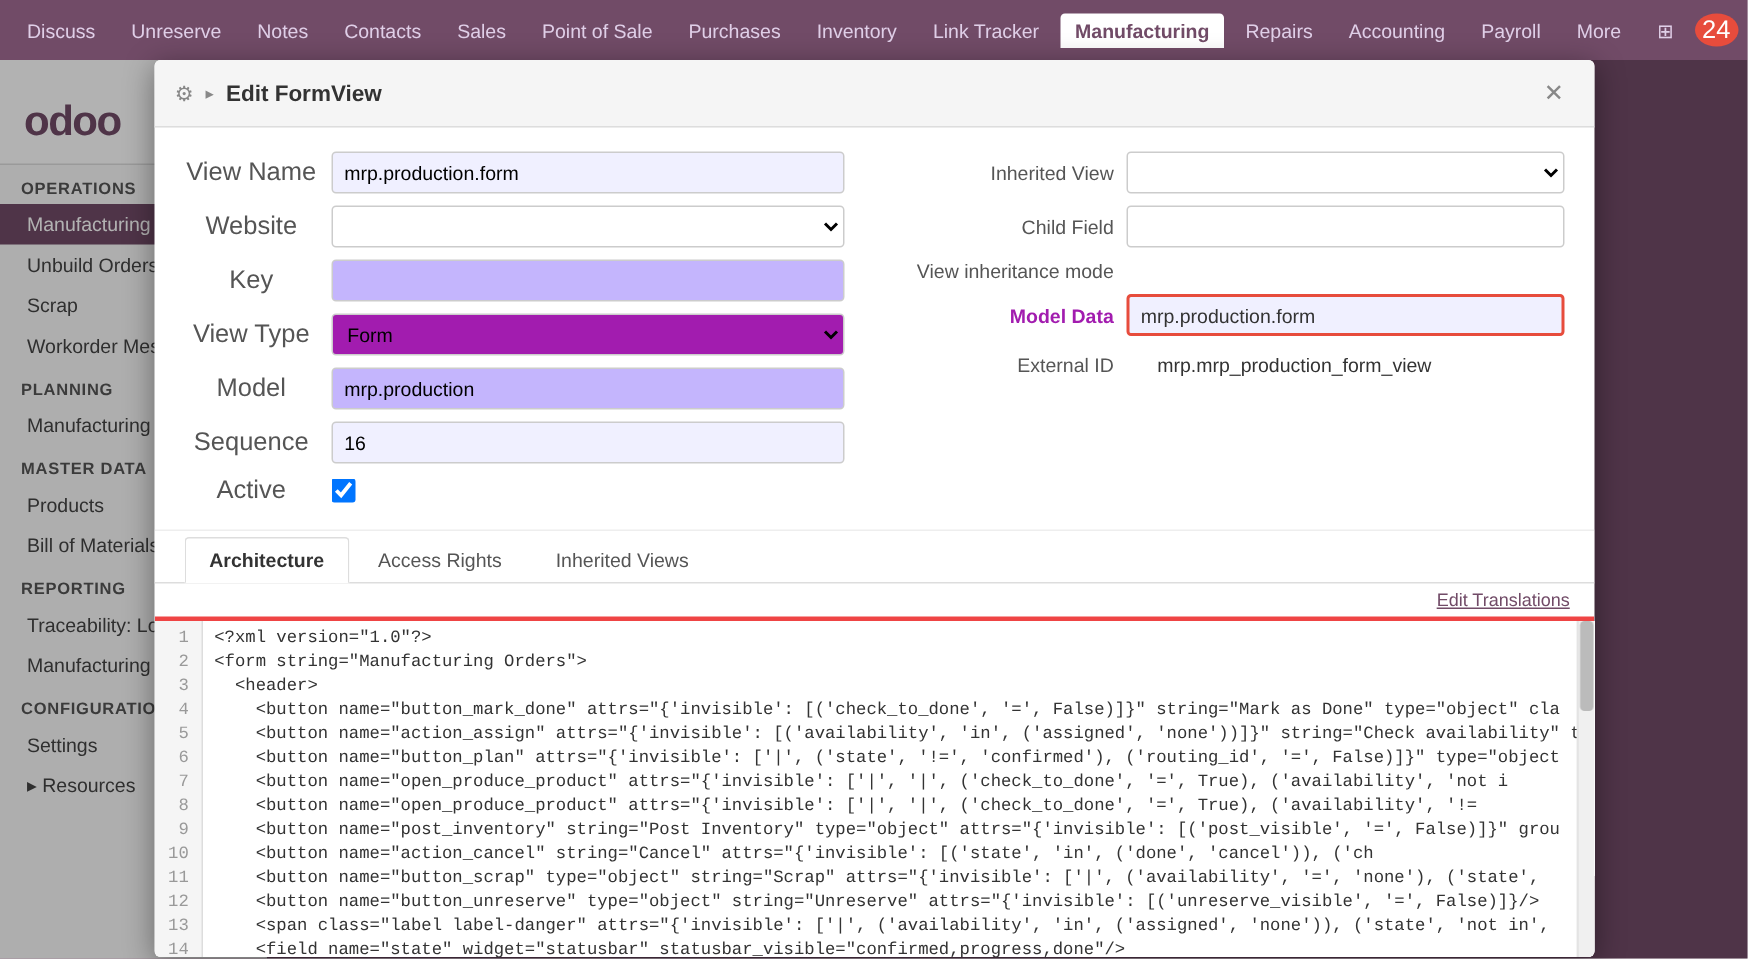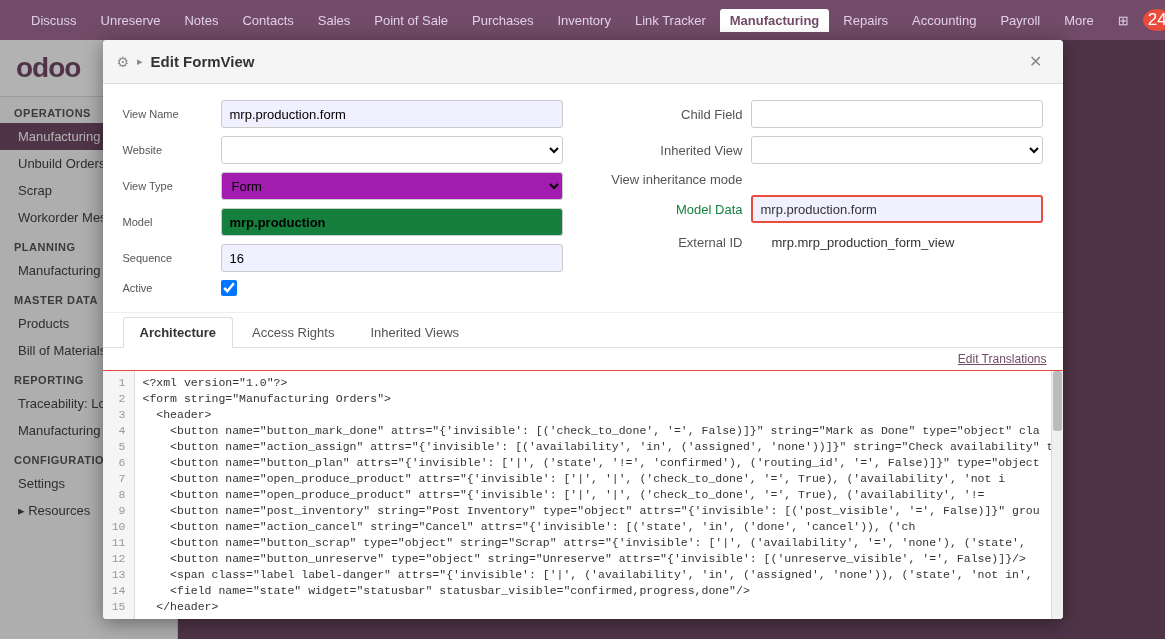--- a/index.html
+++ b/index.html
@@ -4,21 +4,21 @@
   <style>
     * { box-sizing: border-box; margin: 0; padding: 0; }
     body { font-family: Arial, sans-serif; font-size: 13px; background: #714b67; overflow: hidden; }
 
     
     .top-nav {
       background: #714b67;
       display: flex;
       align-items: center;
       height: 40px;
-      padding: 0 21px;
+      padding: 0 8px;
       gap: 4px;
     }
     .top-nav .nav-item {
       color: #e0cfe8;
       padding: 4px 10px;
       cursor: pointer;
       font-size: 13px;
       border-radius: 3px;
       white-space: nowrap;
     }
@@ -41,20 +41,21 @@
     .sidebar .logo-area {
       padding: 12px 16px;
       border-bottom: 1px solid #ddd;
       background: #fff;
     }
     .sidebar .logo-text {
       font-size: 28px;
       font-weight: bold;
       color: #714b67;
       letter-spacing: -1px;
+      margin-top: 13px;
     }
     .sidebar-section-title {
       font-size: 11px;
       font-weight: bold;
       color: #555;
       padding: 10px 14px 4px;
       text-transform: uppercase;
       letter-spacing: 0.5px;
     }
     .sidebar-item {
@@ -107,31 +108,31 @@
 
     
     .form-area {
       display: flex;
       padding: 16px 20px;
       gap: 40px;
       border-bottom: 1px solid #eee;
     }
     .form-col { flex: 1; display: flex; flex-direction: column; gap: 8px; }
     .form-row { display: flex; align-items: center; gap: 8px; }
-    .form-label { width: 90px; text-align: left; color: #555; font-size: 11px; flex-shrink: 0; }
+    .form-label { width: 90px; text-align: center; color: #555; font-size: 17px; flex-shrink: 0; }
     .form-input {
       flex: 1;
       height: 28px;
       border: 1px solid #ccc;
       border-radius: 3px;
       padding: 0 8px;
       font-size: 13px;
       background: #f0f0ff;
     }
-    .form-input.white-bg { background: #15803d; font-weight: bold; }
+    .form-input.white-bg { background: #c4b5fd; }
     .form-select {
       flex: 1;
       height: 28px;
       border: 1px solid #ccc;
       border-radius: 3px;
       padding: 0 6px;
       font-size: 13px;
       background: #a21caf;
       appearance: auto;
     }
@@ -208,21 +209,21 @@
     .code-area-wrapper {
       flex: 1;
       overflow: hidden;
       display: flex;
       flex-direction: column;
     }
     .edit-translations-bar {
       display: flex;
       justify-content: flex-end;
       padding: 4px 16px;
-      border-bottom: 1px solid #ef4444;
+      border-bottom: 3px solid #ef4444;
       text-align: right;
     }
     .edit-translations-link {
       color: #714b67;
       cursor: pointer;
       font-size: 12px;
       text-decoration: underline;
     }
     .code-area {
       flex: 1;
@@ -344,20 +345,24 @@
               <span class="form-label">View Name</span>
               <input class="form-input" type="text" value="mrp.production.form" style="">
             </div>
             <div class="form-row">
               <span class="form-label">Website</span>
               <select class="form-select white-bg">
                 <option value=""></option>
               </select>
             </div>
             <div class="form-row">
+              <span class="form-label">Key</span>
+              <input class="form-input white-bg" type="text" style="">
+            </div>
+            <div class="form-row">
               <span class="form-label">View Type</span>
               <select class="form-select">
                 <option value="form">Form</option>
               </select>
             </div>
             <div class="form-row">
               <span class="form-label">Model</span>
               <input class="form-input white-bg" type="text" value="mrp.production" style="">
             </div>
             <div class="form-row">
@@ -365,34 +370,34 @@
               <input class="form-input" type="text" value="16" style="">
             </div>
             <div class="form-row">
               <span class="form-label">Active</span>
               <input class="form-checkbox" type="checkbox" checked="" style="">
             </div>
           </div>
 
           <div class="form-col">
             <div class="form-row">
-              <span class="form-right-label">Child Field</span>
-              <input class="form-right-input" type="text" style="">
-            </div>
-            <div class="form-row">
               <span class="form-right-label">Inherited View</span>
               <select class="form-right-select" style="background:#fff;">
                 <option value=""></option>
               </select>
             </div>
             <div class="form-row">
+              <span class="form-right-label">Child Field</span>
+              <input class="form-right-input" type="text" style="">
+            </div>
+            <div class="form-row">
               <span class="form-right-label">View inheritance mode</span>
             </div>
             <div class="form-row model-data-row">
-              <span class="form-right-label" style="font-weight:normal;color:#15803d;">Model Data</span>
+              <span class="form-right-label" style="font-weight:bold;color:#a21caf;">Model Data</span>
               <div class="model-data-value">mrp.production.form</div>
             </div>
             <div class="form-row">
               <span class="form-right-label">External ID</span>
               <span class="ext-id-value">mrp.mrp_production_form_view</span>
             </div>
           </div>
         </div>
 
         <div class="tabs-area">

